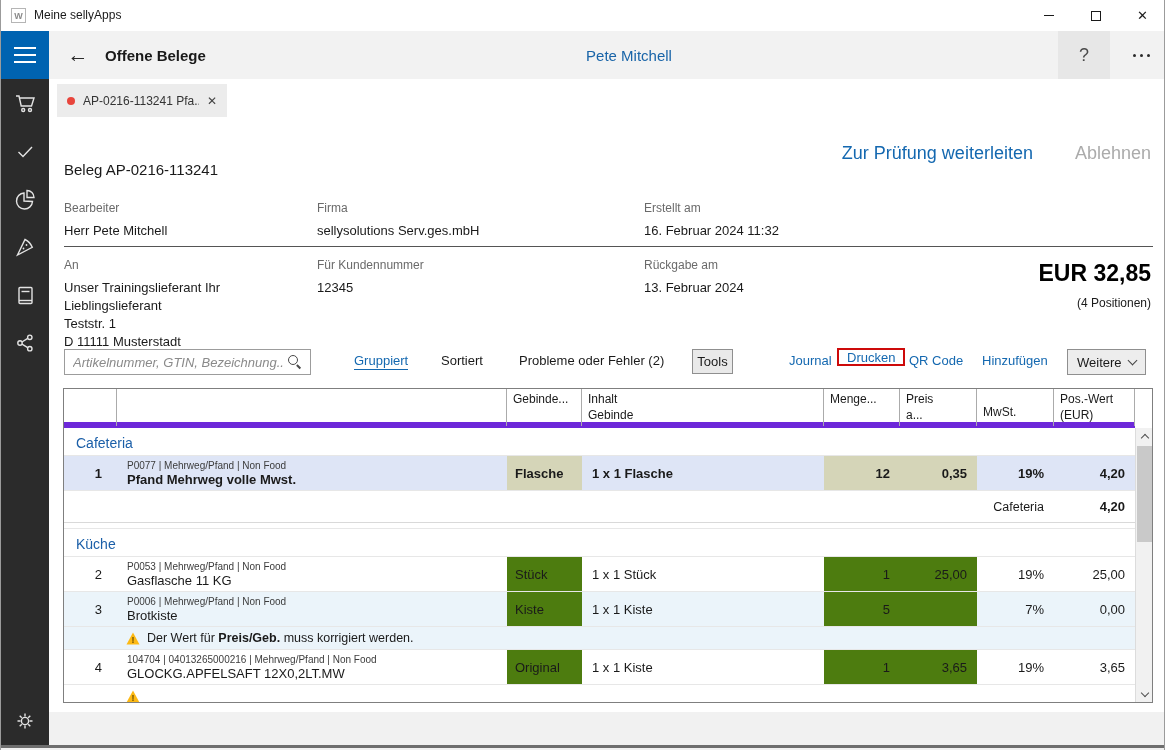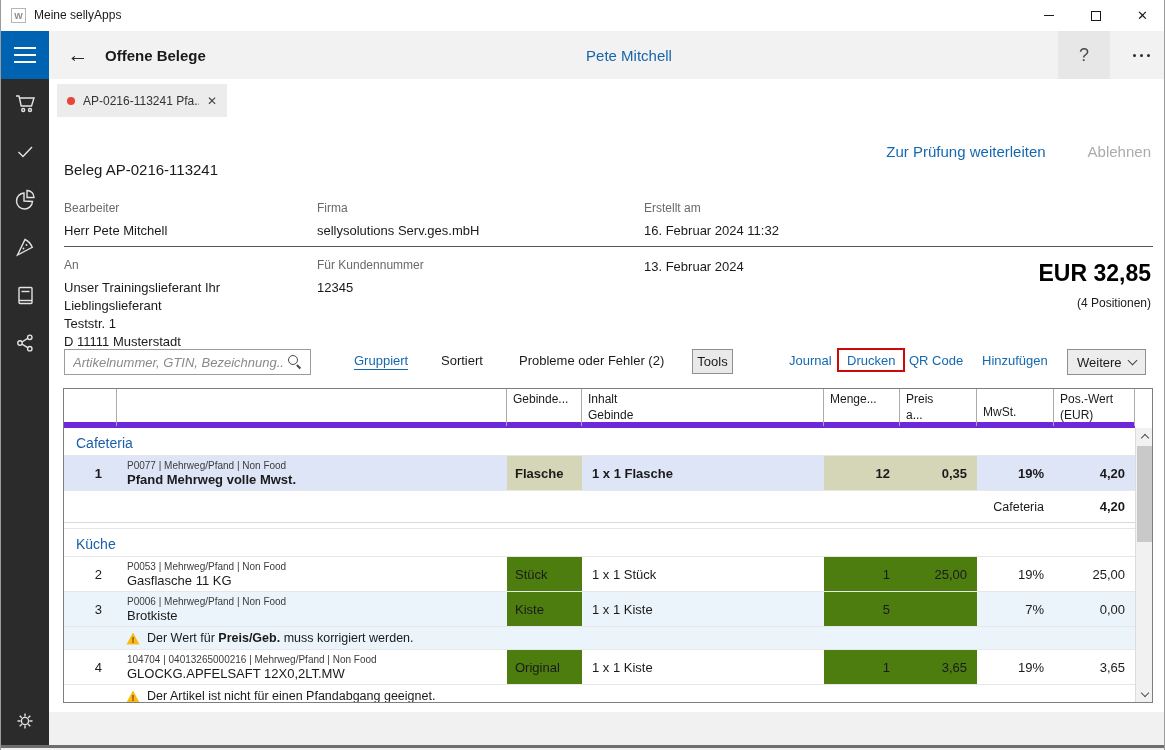--- a/index.html
+++ b/index.html
@@ -46,21 +46,21 @@
   .content { position:absolute; left:48px; top:79px; width:1117px; height:666px; background:#fff; }
 
   .tab { position:absolute; left:56px; top:84px; width:170px; height:33px; background:#ececec;
          display:flex; align-items:center; padding:0 10px; gap:8px; }
   .tab-dot { width:8px; height:8px; border-radius:50%; background:#e8453c; flex:none; }
   .tab-label { font-size:12px; color:#333; white-space:nowrap; overflow:hidden; }
   .tab-close { font-size:12px; color:#444; margin-left:auto; }
 
   .doc-title { position:absolute; left:63px; top:122px; font-size:21px; font-weight:bold; color:#1a1a1a; }
   .doc-subtitle { position:absolute; left:63px; top:161px; font-size:15px; color:#1a1a1a; }
-  .doc-actions { position:absolute; right:13px; top:143px; display:flex; gap:42px; font-size:15px; }
+  .doc-actions { position:absolute; right:13px; top:143px; display:flex; gap:42px; font-size:18px; }
   .act-forward { color:#1468b0; }
   .act-reject { color:#ababab; }
 
   
   .fields1 { position:absolute; left:63px; top:201px; width:1089px; height:46px;
              display:grid; grid-template-columns:253px 327px 1fr; border-bottom:1px solid #555; }
   .fields2 { position:absolute; left:63px; top:258px; width:1089px;
              display:grid; grid-template-columns:253px 327px 1fr; }
   .fld-label { font-size:12px; color:#6a6a6a; margin-bottom:7px; }
   .fld-value { font-size:13px; color:#1a1a1a; line-height:1.38; }
@@ -79,21 +79,21 @@
                  border:1.5px solid #4a4a4a; border-radius:50%; }
   .mag::after { content:''; position:absolute; left:10px; top:10px; width:5px; height:1.5px;
                 background:#4a4a4a; transform:rotate(45deg); transform-origin:left center; }
   .tb-link { position:absolute; top:4px; font-size:13px; white-space:nowrap; }
   .lk-gruppiert { left:353px; color:#1468b0; border-bottom:1px solid #1468b0; padding-bottom:1px; }
   .lk-sortiert  { left:440px; color:#1a1a1a; }
   .lk-probleme  { left:518px; color:#1a1a1a; }
   .btn-tools { position:absolute; left:691px; top:0; width:41px; height:25px; background:#e9e9e9;
                border:1px solid #8f8f8f; font-size:13px; color:#1a1a1a; display:flex; align-items:center; justify-content:center; }
   .lk-journal { left:788px; color:#1468b0; }
-  .drucken-box { position:absolute; left:836px; top:-1px; height:24px; border:2px solid #cd0a0a;
+  .drucken-box { position:absolute; left:836px; top:-1px; height:18px; border:2px solid #cd0a0a;
                  display:flex; align-items:center; padding:0 8px; }
   .drucken-box span { font-size:13px; color:#1468b0; }
   .lk-qr { left:908px; color:#1468b0; }
   .lk-hinzu { left:981px; color:#1468b0; }
   .btn-weitere { position:absolute; left:1066px; top:0; width:79px; height:26px; background:#ededed;
                  border:1px solid #8f8f8f; font-size:13px; color:#1a1a1a; display:flex; align-items:center;
                  justify-content:space-between; padding:0 9px; }
   .chev { width:7px; height:7px; border-right:1.5px solid #444; border-bottom:1.5px solid #444;
           transform:rotate(45deg); margin-top:-3px; }
 
@@ -268,20 +268,21 @@
         <div>Unser Trainingslieferant Ihr Lieblingslieferant</div>
         <div>Teststr. 1</div>
         <div>D 11111 Musterstadt</div>
       </div>
     </div>
     <div>
       <div class="fld-label">Für Kundennummer</div>
       <div class="fld-value">12345</div>
     </div>
     <div>
+      <div class="fld-label">Rückgabe am</div>
       <div class="fld-value">13. Februar 2024</div>
     </div>
   </div>
 
   <div class="total">EUR 32,85</div>
   <div class="positions">(4 Positionen)</div>
 
   <div class="toolbar">
     <div class="search-box">
       <input type="text" placeholder="Artikelnummer, GTIN, Bezeichnung..." style="">
@@ -417,23 +418,20 @@
         <div class="c r edit-y">3,65</div>
         <div class="c r">19%</div>
         <div class="c r">3,65</div>
       </div>
 
       <div class="warnrow">
         <svg width="14" height="13" viewBox="0 0 14 13">
           <path d="M7 0.5 L13.5 12.5 H0.5 Z" fill="#fdb913"></path>
           <text x="7" y="11" font-size="9" text-anchor="middle" fill="#6b4e00" font-weight="bold">!</text>
         </svg>
-        <span>
-          <span>Der Artikel ist nicht für einen Pfandabgang geeignet.</span><b></b><span></span>
-        </span>
       </div>
     </div>
 
     <div class="vscroll">
       <div class="sc-arrow sc-up">
           <i></i>
         </div>
       <div class="sc-thumb"></div>
       <div class="sc-arrow sc-down">
           <i></i>

